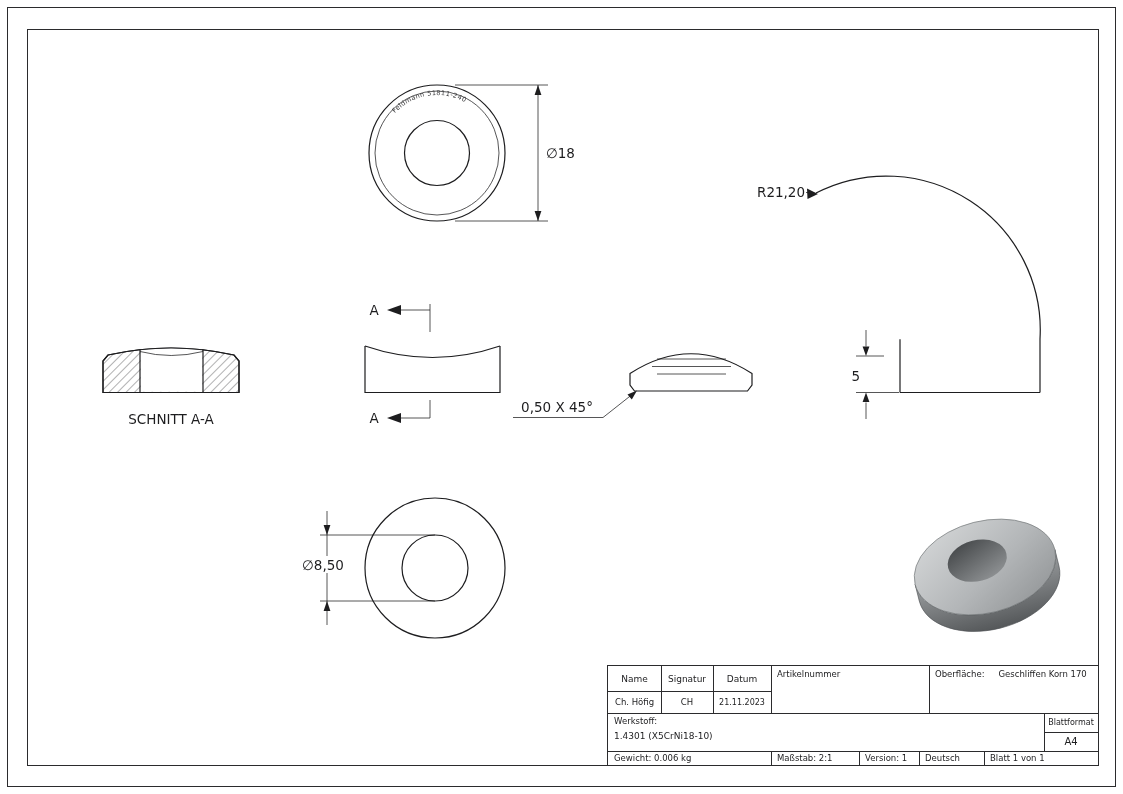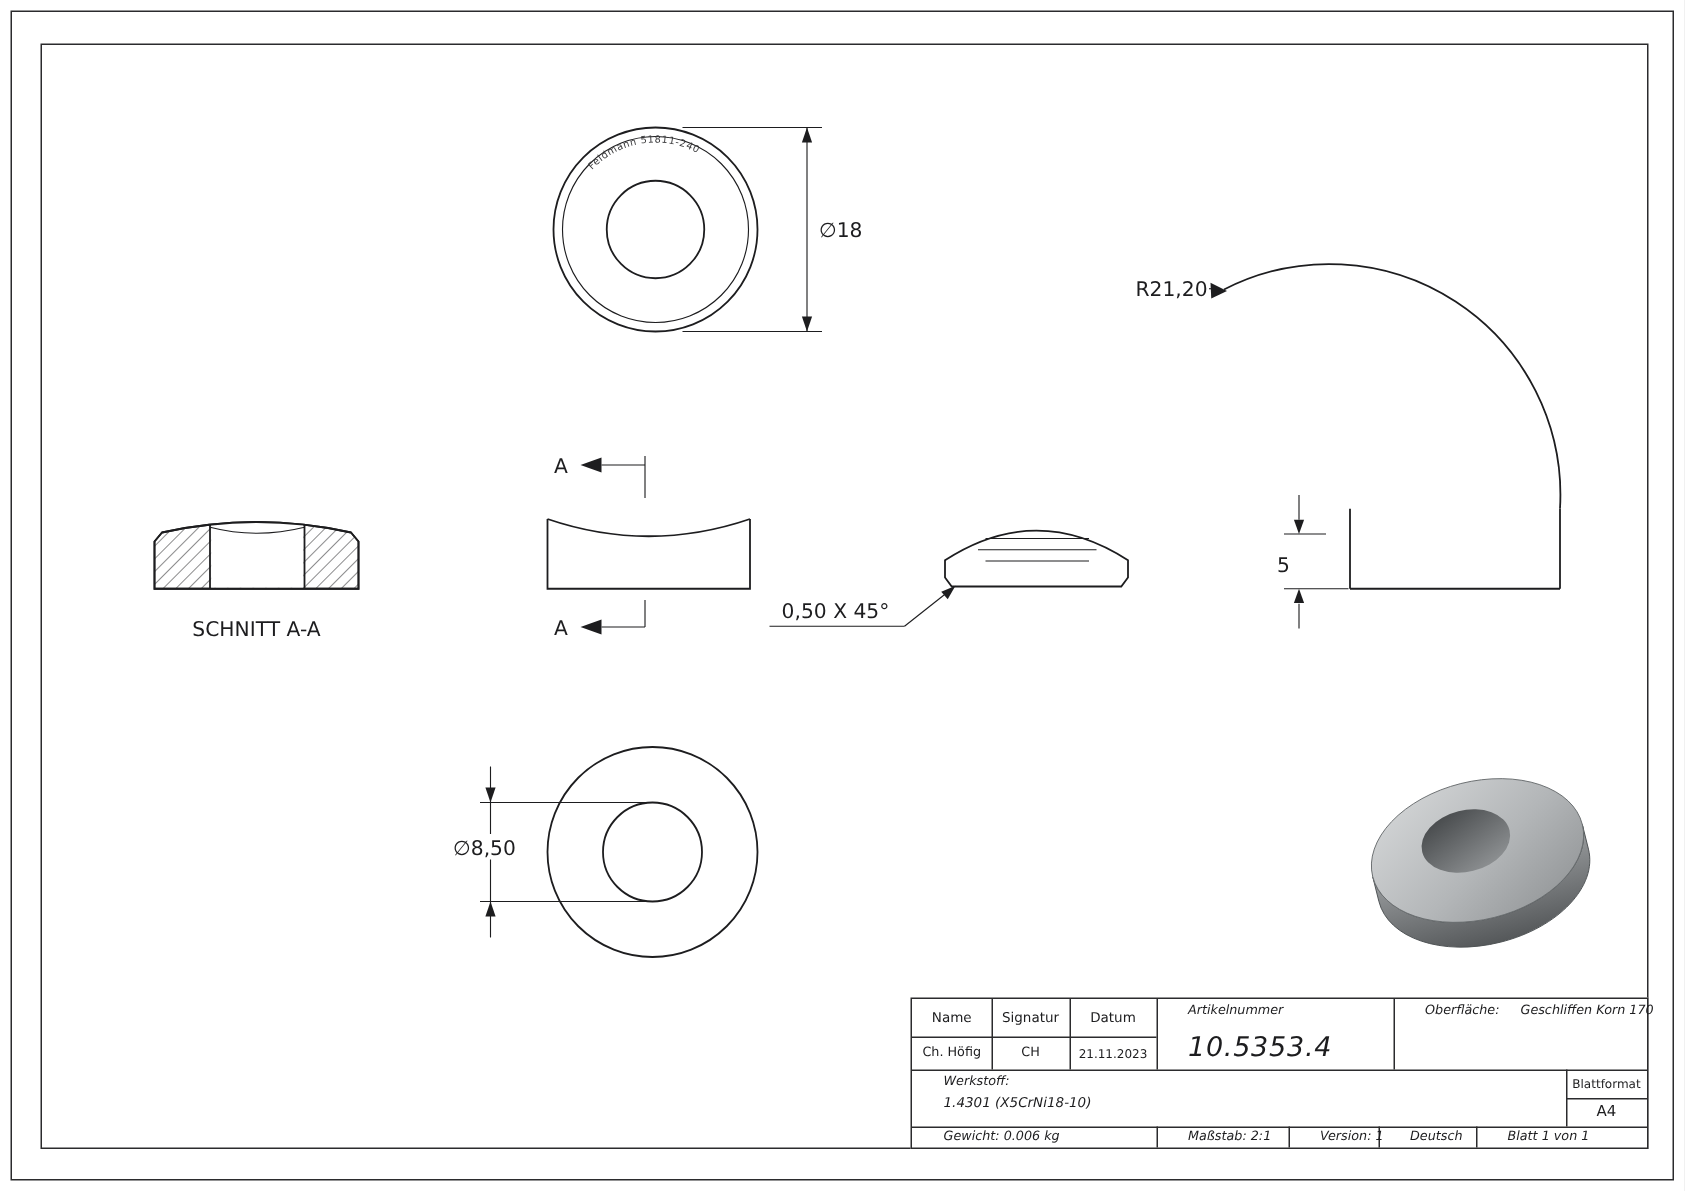--- a/index.html
+++ b/index.html
@@ -18,21 +18,21 @@
   .mid{text-anchor:middle;}
   .end{text-anchor:end;}
   .ring-label{font-size:6.5px;fill:#3a3a3c;letter-spacing:0.4px;}
 
   
   .title-block{position:absolute;left:607px;top:665px;width:492px;height:101px;
     border:1px solid #2b2b2d;box-sizing:border-box;background:#fff;color:#1d1d1f;}
   .tb-v{position:absolute;width:1px;background:#2b2b2d;}
   .tb-h{position:absolute;height:1px;background:#2b2b2d;}
   .tb-cell{position:absolute;font-size:9px;display:flex;align-items:center;justify-content:center;white-space:nowrap;}
-  .tb-cell.left{justify-content:flex-start;padding-left:21px;box-sizing:border-box;font-style:italic;}
+  .tb-cell.left{justify-content:flex-start;padding-left:6px;box-sizing:border-box;}
   .tb-small{font-size:8.5px;}
   .tb-tiny{font-size:8px;}
   .tb-big{font-size:18px;letter-spacing:0.5px;}
   .tb-a4{font-size:10px;}
   .tb-gap{margin-left:14px;}
 </style>
 </head>
 <body>
 
 <div class="sheet">
@@ -184,21 +184,20 @@
     <span class="tb-cell" style="left:105px;top:0;width:58px;height:25px;">Datum</span>
     <span class="tb-cell left tb-small" style="left:163px;top:2px;width:155px;height:12px;">Artikelnummer</span>
     <span class="tb-cell left tb-small" style="left:321px;top:2px;width:169px;height:12px;">
       <span>Oberfläche:</span>
       <span class="tb-gap">Geschliffen Korn 170</span>
     </span>
 
     <span class="tb-cell tb-small" style="left:0;top:25px;width:53px;height:22px;">Ch. Höfig</span>
     <span class="tb-cell tb-small" style="left:53px;top:25px;width:52px;height:22px;">CH</span>
     <span class="tb-cell tb-tiny" style="left:105px;top:25px;width:58px;height:22px;">21.11.2023</span>
-    <span class="tb-cell left tb-big" style="left:163px;top:18px;width:160px;height:28px;">10.5353.4</span>
 
     <span class="tb-cell left tb-small" style="left:0;top:49px;width:220px;height:12px;">Werkstoff:</span>
     <span class="tb-cell left" style="left:0;top:64px;width:240px;height:12px;">1.4301 (X5CrNi18-10)</span>
     <span class="tb-cell tb-tiny" style="left:436px;top:47px;width:54px;height:19px;">Blattformat</span>
     <span class="tb-cell tb-a4" style="left:436px;top:66px;width:54px;height:19px;">A4</span>
 
     <span class="tb-cell left tb-small" style="left:0;top:85px;width:163px;height:14px;">Gewicht: 0.006 kg</span>
     <span class="tb-cell left tb-small" style="left:163px;top:85px;width:88px;height:14px;">Maßstab: 2:1</span>
     <span class="tb-cell left tb-small" style="left:251px;top:85px;width:60px;height:14px;">Version: 1</span>
     <span class="tb-cell left tb-small" style="left:311px;top:85px;width:65px;height:14px;">Deutsch</span>

